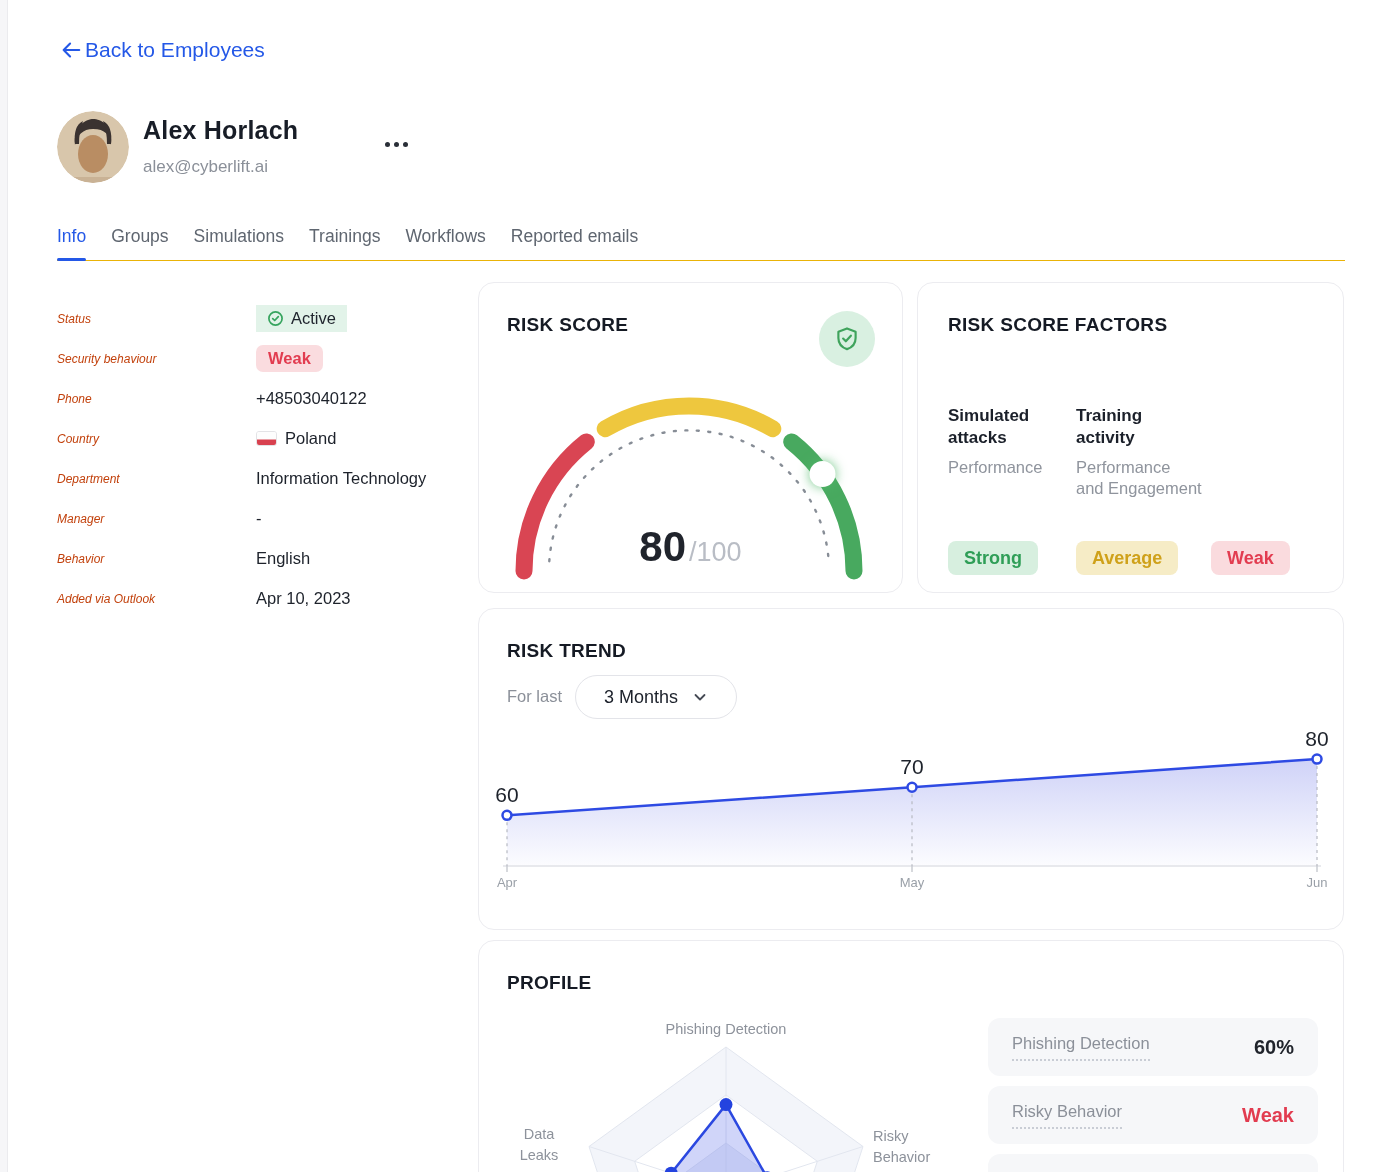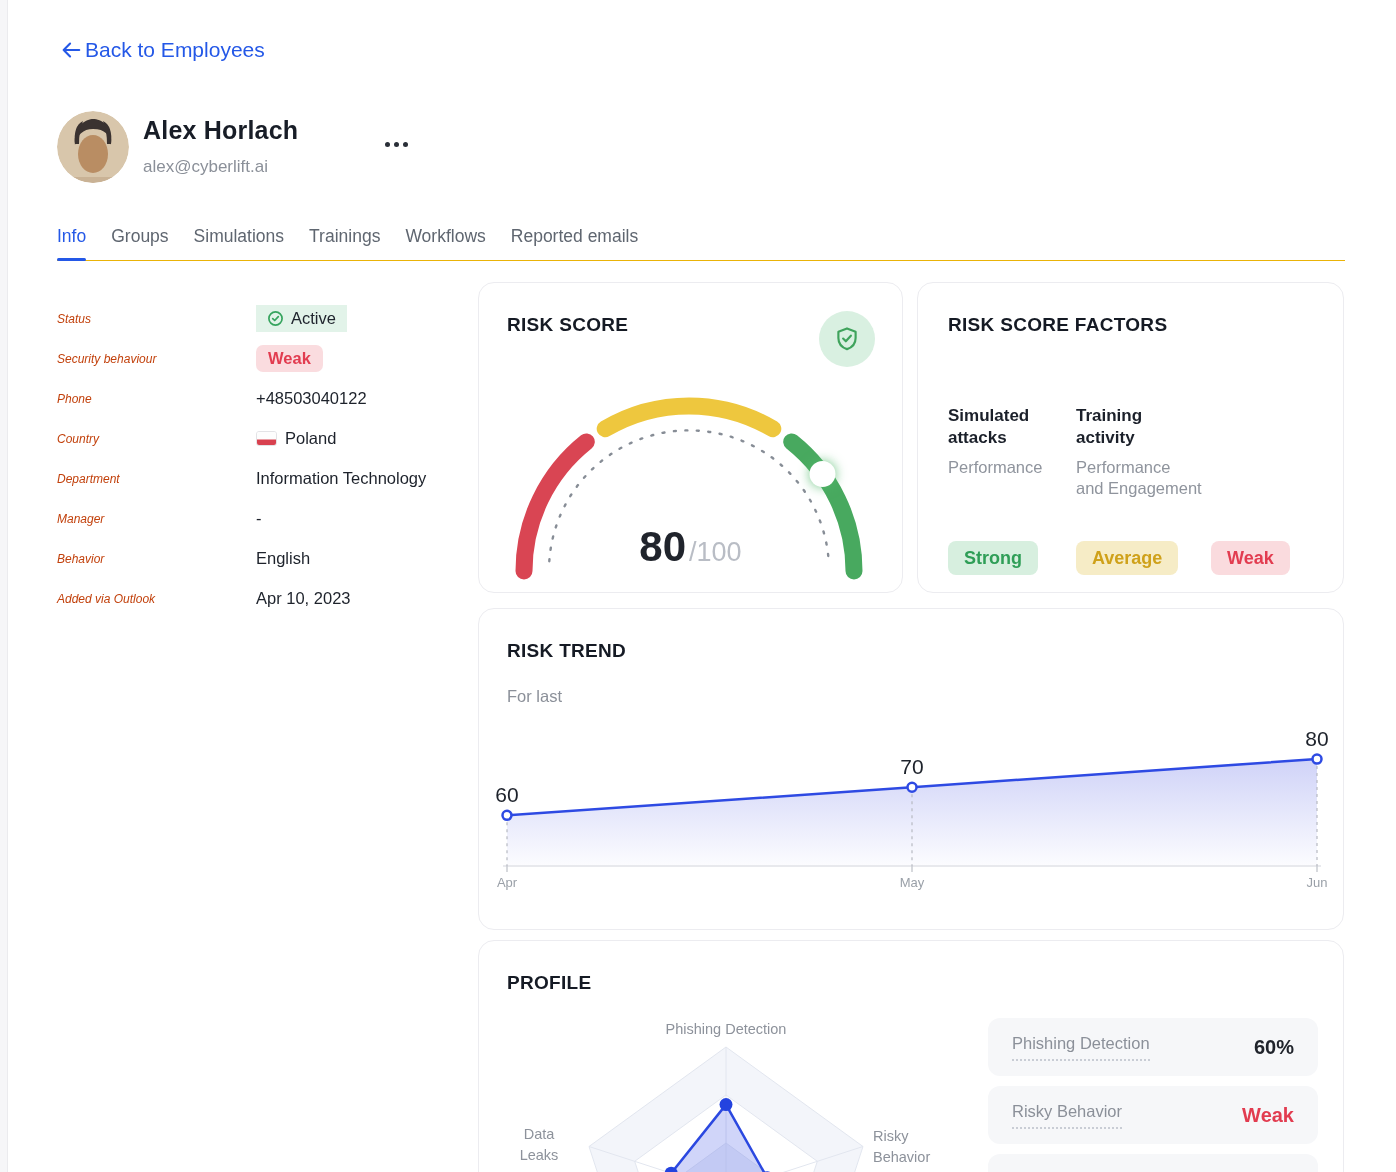--- a/index.html
+++ b/index.html
@@ -223,20 +223,28 @@
     </div>
 
     <span class="rating strong" style="left:30px">Strong</span>
     <span class="rating average" style="left:158px">Average</span>
     <span class="rating weak" style="left:293px">Weak</span>
   </div>
 
   <div class="card risk-trend-card">
     <div class="card-title">RISK TREND</div>
     <div class="forlast">For last</div>
+    <div class="period-select">
+      <span>3 Months</span>
+      <span style="display:flex">
+        <svg width="16" height="16" viewBox="0 0 16 16" fill="none">
+          <path d="M3.5 6 L8 10.5 L12.5 6" stroke="#454a54" stroke-width="1.8" stroke-linecap="round" stroke-linejoin="round"></path>
+        </svg>
+      </span>
+    </div>
     <svg id="trend-svg" class="trend-svg" width="866" height="200" viewBox="0 0 866 200">
       <defs>
         <linearGradient id="tg" x1="0" y1="0" x2="0" y2="1">
           <stop offset="0" stop-color="#6a74e8" stop-opacity="0.32"></stop>
           <stop offset="1" stop-color="#6a74e8" stop-opacity="0.02"></stop>
         </linearGradient>
       </defs>
     <path d="M28,157 L28,106.34883720930233 L433,78.20930232558139 L838,50.06976744186046 L838,157 Z" fill="url(#tg)"></path>
         <line x1="24" y1="157" x2="842" y2="157" stroke="#e8e9ed" stroke-width="2"></line>
         <line x1="28" y1="113.34883720930233" x2="28" y2="157" stroke="#b7bac2" stroke-width="1.2" stroke-dasharray="3 4"></line>

